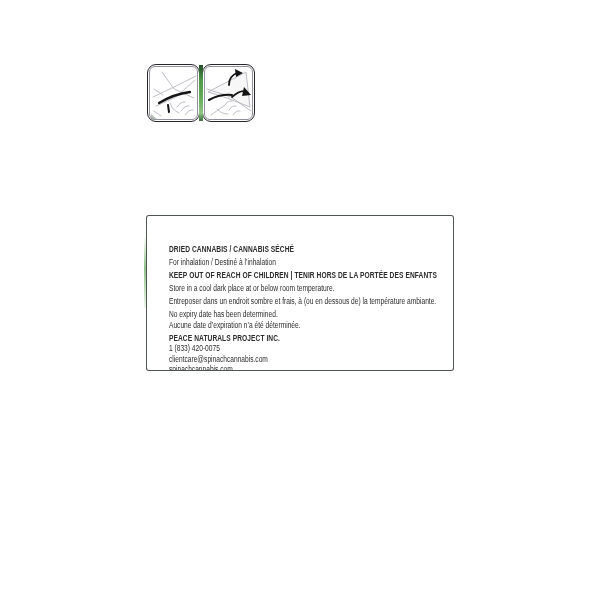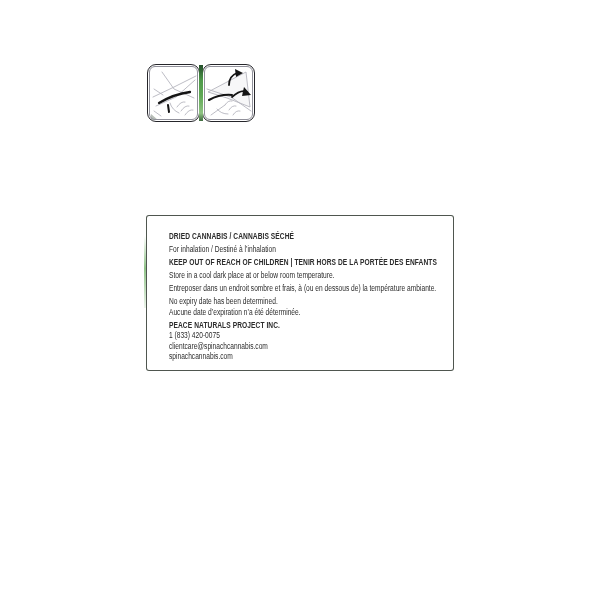--- a/index.html
+++ b/index.html
@@ -30,21 +30,21 @@
   .green-divider{
     width:4px;height:56px;margin:1px -1px 0 -1px;z-index:2;
     background:linear-gradient(to bottom,#234d29,#4f9a4a 28%,#5fa854 55%,#8fc383 86%,#3f6b3f);
   }
 
   
   .label-card{
     position:absolute;left:146px;top:215px;width:308px;height:156px;
     box-sizing:border-box;background:#fff;
     border:1px solid rgba(48,56,48,0.85);border-radius:3px;
-    padding:15px 10px 0 22px;overflow:hidden;
+    padding:28px 10px 0 22px;overflow:hidden;
   }
   .ln{
     font-size:8.5px;line-height:10.5px;color:var(--ink);
     transform:scaleX(0.78);transform-origin:0 50%;
     white-space:nowrap;margin:0;
   }
   .b{font-weight:bold;letter-spacing:0.1px;}
   .sp{margin-bottom:2.5px;}
 
   

